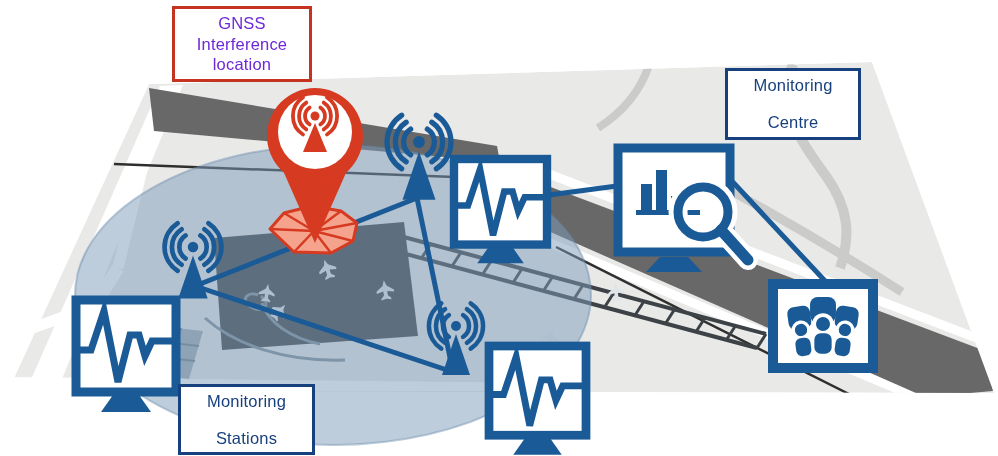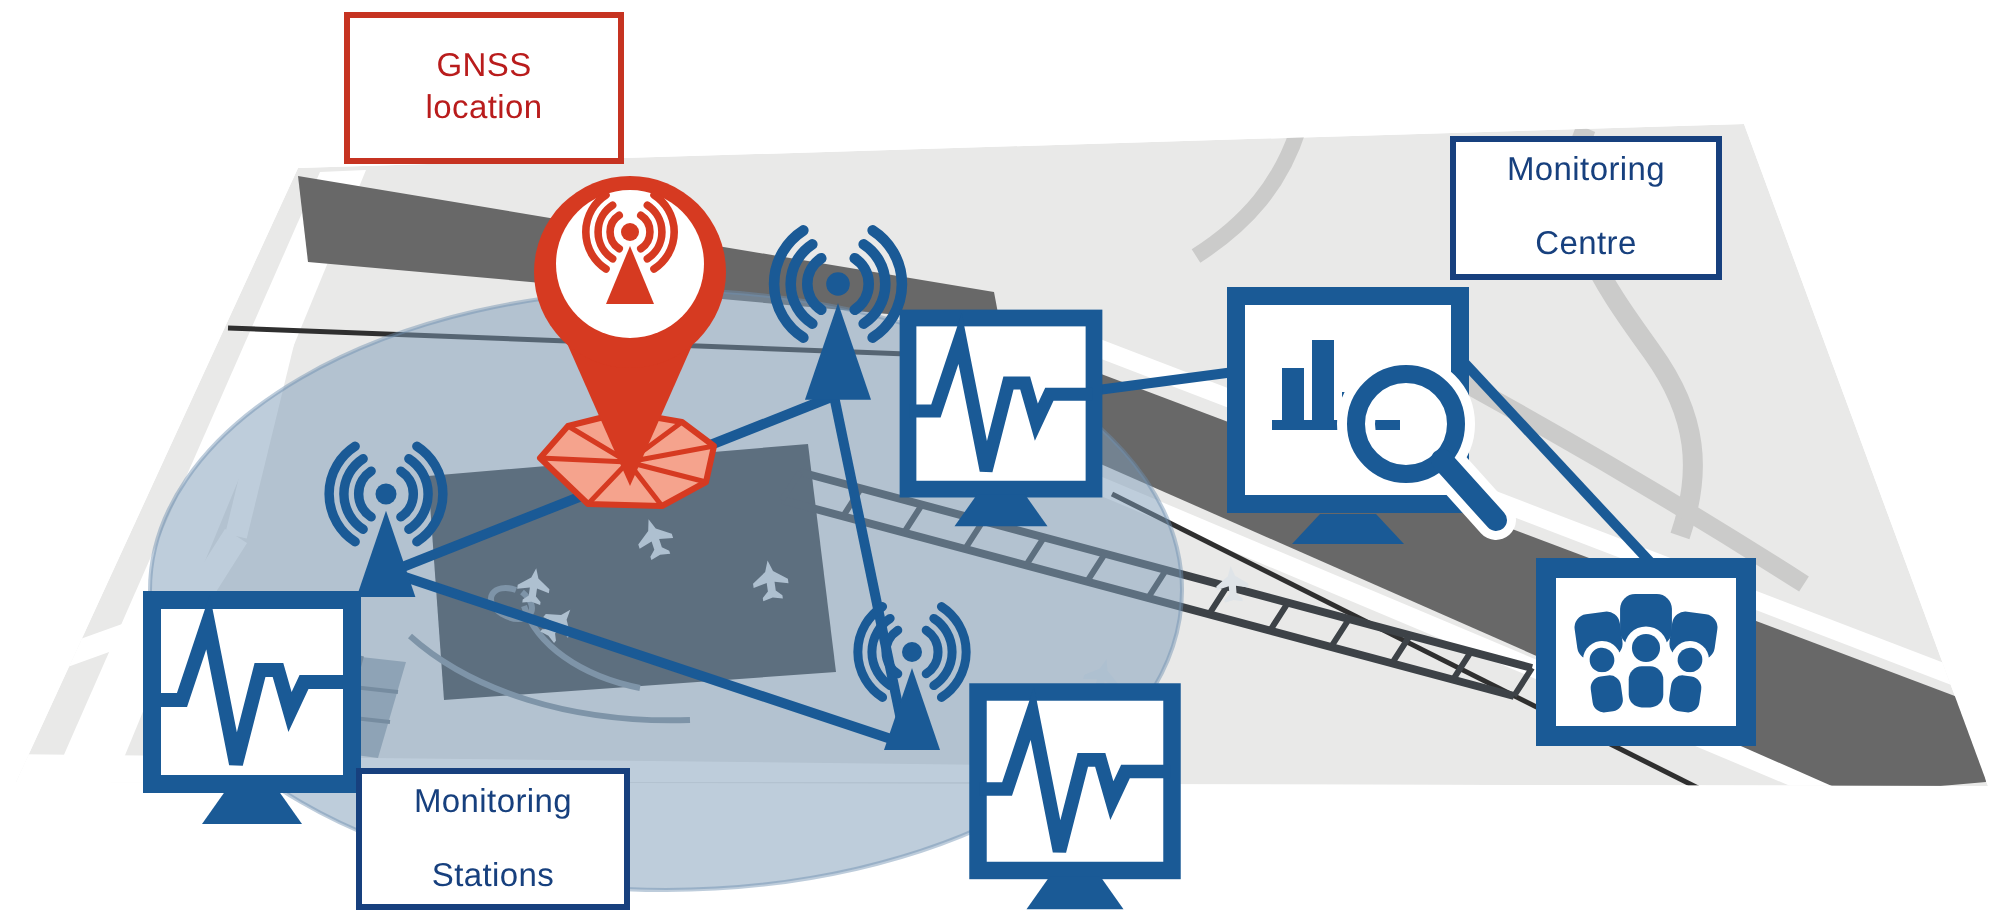--- a/index.html
+++ b/index.html
@@ -6,21 +6,21 @@
   #stage{
     position:relative;width:998px;height:456px;overflow:hidden;background:#fff;
     font-family:"Liberation Sans", sans-serif;
   }
   #scene{position:absolute;left:0;top:0;}
   .label-box{
     position:absolute;background:#fff;display:flex;flex-direction:column;
     align-items:center;justify-content:center;text-align:center;
     font-size:16.5px;line-height:1.26;letter-spacing:.2px;
   }
-  .label-box.red{border:3px solid #c63321;color:#b91c1c;align-items:center;}
+  .label-box.red{border:3px solid #c63321;color:#6d28d9;align-items:center;}
   .label-box.blue{border:3px solid #17407e;color:#17407e;gap:16px;}
   .label-box span{display:block;}
 </style>
 </head>
 <body>
 
 <div id="stage">
 
 <svg id="scene" width="998" height="456" viewBox="0 0 998 456">
   <defs>
@@ -179,20 +179,21 @@
   <g>
     <rect x="773" y="284" width="100" height="84" fill="#ffffff" stroke="#1a5a96" stroke-width="10"></rect>
     <use href="#person" transform="translate(801,330) scale(0.95) rotate(-8)"></use>
     <use href="#person" transform="translate(845,330) scale(0.95) rotate(8)"></use>
     <use href="#person" transform="translate(823,324) scale(1.08)"></use>
   </g>
 </svg>
 
 <div class="label-box red" style="left:172px;top:6px;width:134px;height:70px;">
   <span>GNSS</span>
+  <span>Interference</span>
   <span>location</span>
 </div>
 
 <div class="label-box blue" style="left:725px;top:68px;width:130px;height:66px;">
   <span>Monitoring</span>
   <span>Centre</span>
 </div>
 
 <div class="label-box blue" style="left:178px;top:384px;width:131px;height:65px;">
   <span>Monitoring</span>

